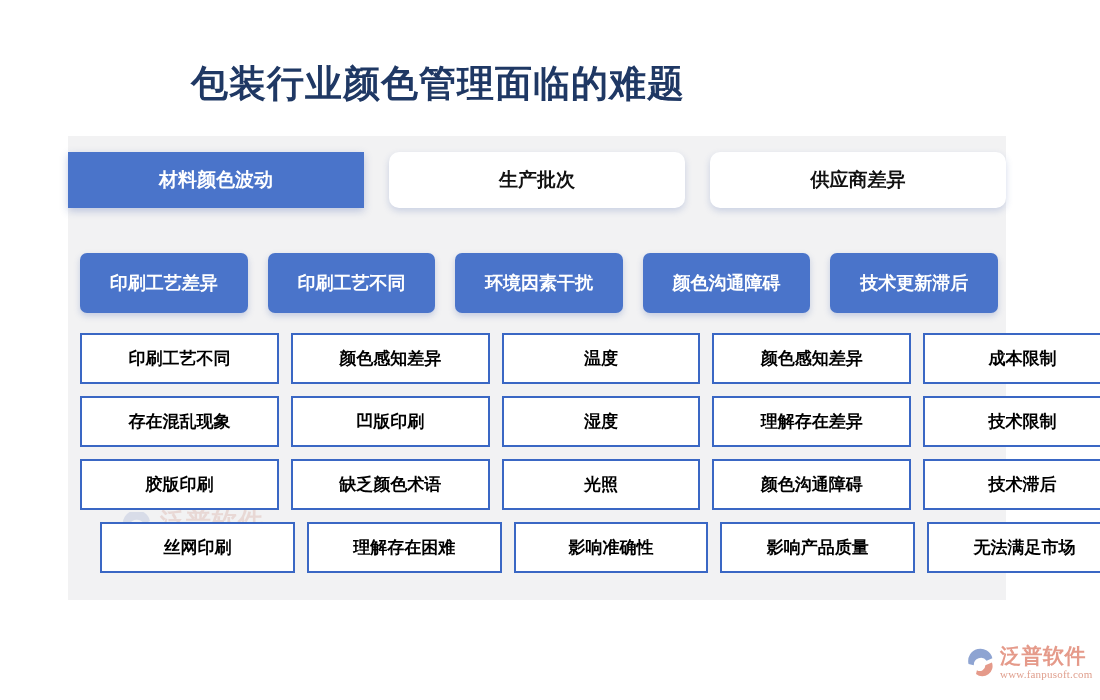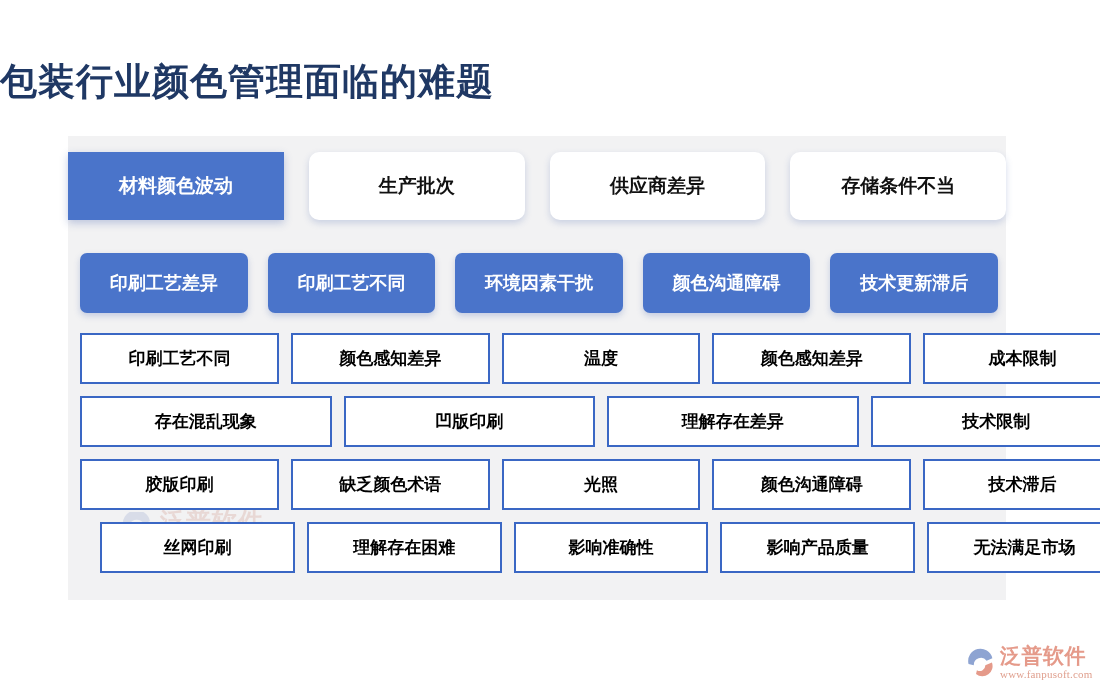--- a/index.html
+++ b/index.html
@@ -14,27 +14,27 @@
     overflow: hidden;
     position: relative;
   }
 
   
   #page-title {
     position: absolute;
     left: 0;
     top: 62px;
     width: 876px;
+    text-align: center;
     font-size: 37px;
     font-weight: bold;
     color: #1f3864;
     letter-spacing: 1px;
     line-height: 1.2;
     text-shadow: 1px 1px 0 rgba(255,255,255,0.9);
-    font-family: Liberation Mono, monospace;
   }
 
   
   #panel {
     position: absolute;
     left: 68px;
     top: 136px;
     width: 938px;
     height: 464px;
     background: #f2f2f3;
@@ -71,21 +71,21 @@
     letter-spacing: 1.6px;
     margin-top: 3px;
   }
 
   
   #row-top {
     position: absolute;
     left: 68px;
     top: 152px;
     width: 938px;
-    height: 68px;
+    height: 56px;
     display: flex;
     gap: 25px;
     padding: 0 0 0 0;
     box-sizing: border-box;
   }
   .top-card {
     flex: 1 1 0;
     display: flex;
     align-items: center;
     justify-content: center;
@@ -214,23 +214,20 @@
 <div id="row-top">
   <div class="top-card accent">
     <span>材料颜色波动</span>
   </div>
   <div class="top-card plain">
     <span>生产批次</span>
   </div>
   <div class="top-card plain">
     <span>供应商差异</span>
   </div>
-  <div class="top-card plain">
-    <span>存储条件不当</span>
-  </div>
 </div>
 
 <div id="row-heads">
   <div class="head-card">
     <span>印刷工艺差异</span>
   </div>
   <div class="head-card">
     <span>印刷工艺不同</span>
   </div>
   <div class="head-card">
@@ -261,20 +258,23 @@
     <div class="cell">
         <span>成本限制</span>
       </div>
   </div>
   <div class="grid-row">
     <div class="cell">
         <span>存在混乱现象</span>
       </div>
     <div class="cell">
         <span>凹版印刷</span>
+      </div>
+    <div class="cell">
+        <span>湿度</span>
       </div>
     <div class="cell">
         <span>理解存在差异</span>
       </div>
     <div class="cell">
         <span>技术限制</span>
       </div>
   </div>
   <div class="grid-row">
     <div class="cell">

